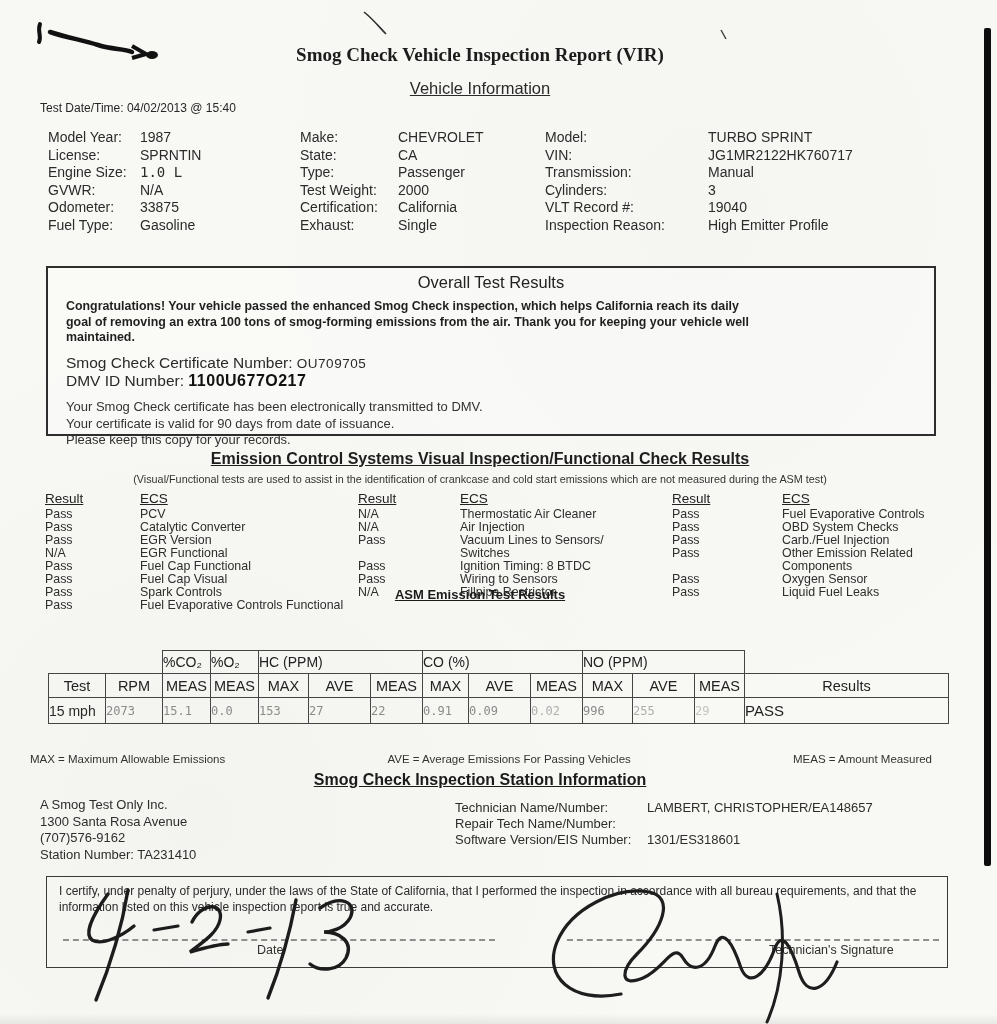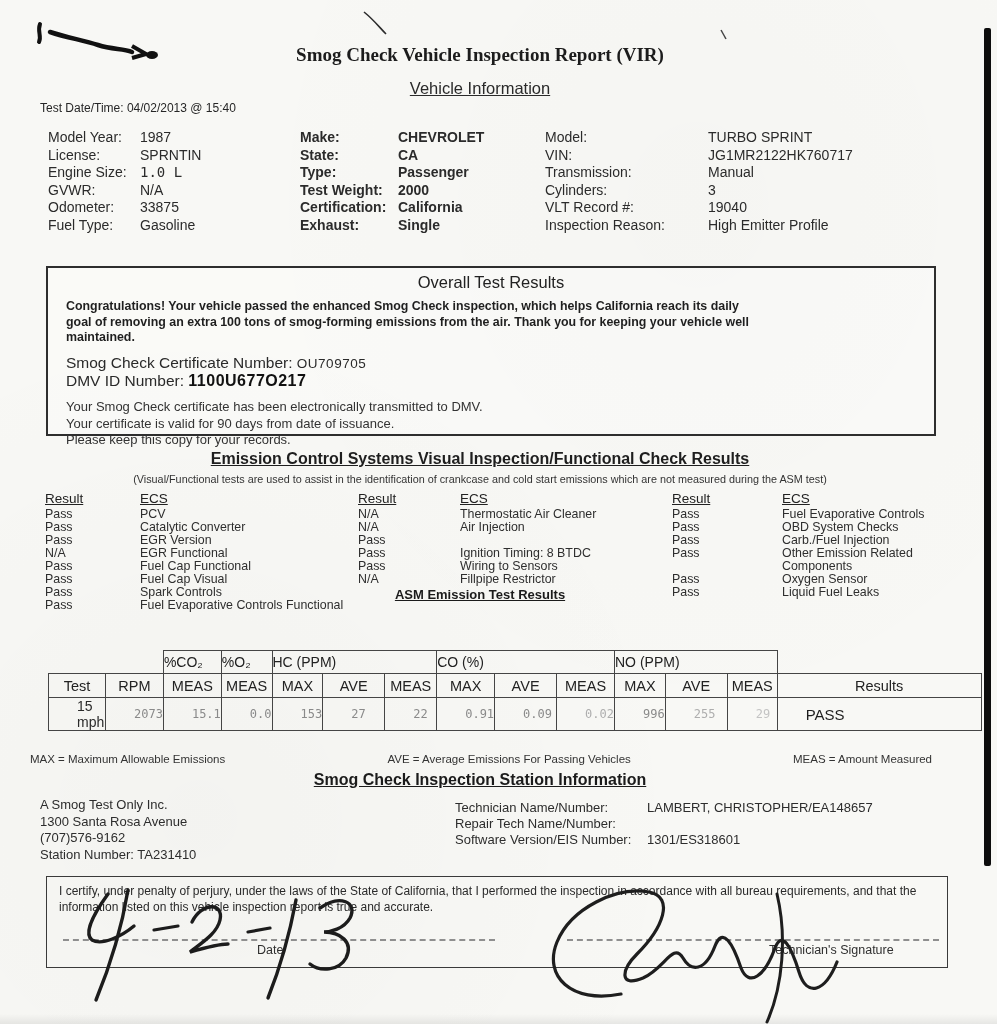--- a/index.html
+++ b/index.html
@@ -8,21 +8,21 @@
         background-image:radial-gradient(ellipse at 70% 20%, rgba(0,0,0,0.012), transparent 50%),
                          radial-gradient(ellipse at 20% 80%, rgba(0,0,0,0.018), transparent 45%);}
   .doc-title{position:absolute;top:44px;left:0;width:960px;text-align:center;
              font-family:"Liberation Serif",serif;font-weight:bold;font-size:19px;color:#1c1c1c;}
   .section-underlined{text-decoration:underline;}
   .vi-heading{position:absolute;top:79px;left:0;width:960px;text-align:center;font-size:16.5px;color:#2a2a2a;}
   .test-datetime{position:absolute;top:101px;left:40px;font-size:12px;color:#262626;}
 
   .vgrid{position:absolute;top:129px;left:48px;width:900px;}
   .vcol{position:absolute;top:0;}
-  .vcol1{left:0;} .vcol2{left:252px;font-weight:bold;} .vcol3{left:497px;}
+  .vcol1{left:0;} .vcol2{left:252px;} .vcol3{left:497px;}
   .vrow{display:flex;font-size:14px;line-height:17.5px;}
   .vcol1 .vlabel{width:92px;} .vcol2 .vlabel{width:98px;} .vcol3 .vlabel{width:163px;}
   .vvalue{white-space:nowrap;}
   .mono{font-family:"DejaVu Sans Mono",monospace;}
 
   .overall-box{position:absolute;top:266px;left:46px;width:886px;height:166px;
                border:2px solid #2e2e2e;background:rgba(255,255,255,0.25);}
   .ob-title{text-align:center;font-size:16.5px;margin-top:5px;color:#222;}
   .ob-congrats{margin:7px 16px 0 18px;font-weight:bold;font-size:12.4px;line-height:15.5px;width:700px;color:#1f1f1f;}
   .ob-cert{margin:9px 0 0 18px;font-size:15.5px;line-height:16.5px;color:#2a2a2a;}
@@ -43,21 +43,21 @@
   .ecs-row{display:flex;font-size:12.4px;line-height:13px;color:#2e2e2e;}
   .ecs-name{width:200px;}
 
   .asm-title{position:absolute;top:587px;left:0;width:960px;text-align:center;
              font-weight:bold;font-size:13px;text-decoration:underline;color:#1b1b1b;}
   table.asm{position:absolute;top:650px;left:48px;border-collapse:collapse;table-layout:fixed;}
   table.asm th, table.asm td{border:1.5px solid #454545;font-weight:normal;padding:0;}
   table.asm .nb{border:none;background:transparent;}
   table.asm tr.gh th{height:22px;font-size:14px;text-align:left;color:#222;}
   table.asm tr.sh th{height:23px;font-size:14.5px;text-align:center;color:#222;}
-  table.asm td{height:25px;padding-left:28px;}
+  table.asm td{height:25px;}
   td.mph{font-size:14px;padding-left:7px;color:#2a2a2a;}
   td.num{font-family:"DejaVu Sans Mono",monospace;font-size:12px;padding-right:9px;color:#8a8a8a;}
   td.num.f2{color:#aeaeae;} td.num.f3{color:#c3c3c3;}
   td.passcell{font-weight:bold;font-size:15px;padding-left:5px;color:#1e1e1e;}
   .asm-legend{position:absolute;top:753px;left:30px;width:902px;display:flex;justify-content:space-between;
               font-size:11.5px;color:#333;}
 
   .station-title{position:absolute;top:771px;left:0;width:960px;text-align:center;
                  font-weight:bold;font-size:16px;text-decoration:underline;color:#1b1b1b;}
   .station-left{position:absolute;top:797px;left:40px;font-size:13px;line-height:16.5px;color:#2d2d2d;}
@@ -252,20 +252,21 @@
       <div class="ecs-row">
           <span class="ecs-res">N/A</span>
           <span class="ecs-name">Thermostatic Air Cleaner</span>
         </div>
       <div class="ecs-row">
           <span class="ecs-res">N/A</span>
           <span class="ecs-name">Air Injection</span>
         </div>
       <div class="ecs-row">
           <span class="ecs-res">Pass</span>
+          <span class="ecs-name" style="width:180px;">Vacuum Lines to Sensors/ Switches</span>
         </div>
       <div class="ecs-row">
           <span class="ecs-res">Pass</span>
           <span class="ecs-name">Ignition Timing: 8 BTDC</span>
         </div>
       <div class="ecs-row">
           <span class="ecs-res">Pass</span>
           <span class="ecs-name">Wiring to Sensors</span>
         </div>
       <div class="ecs-row">

